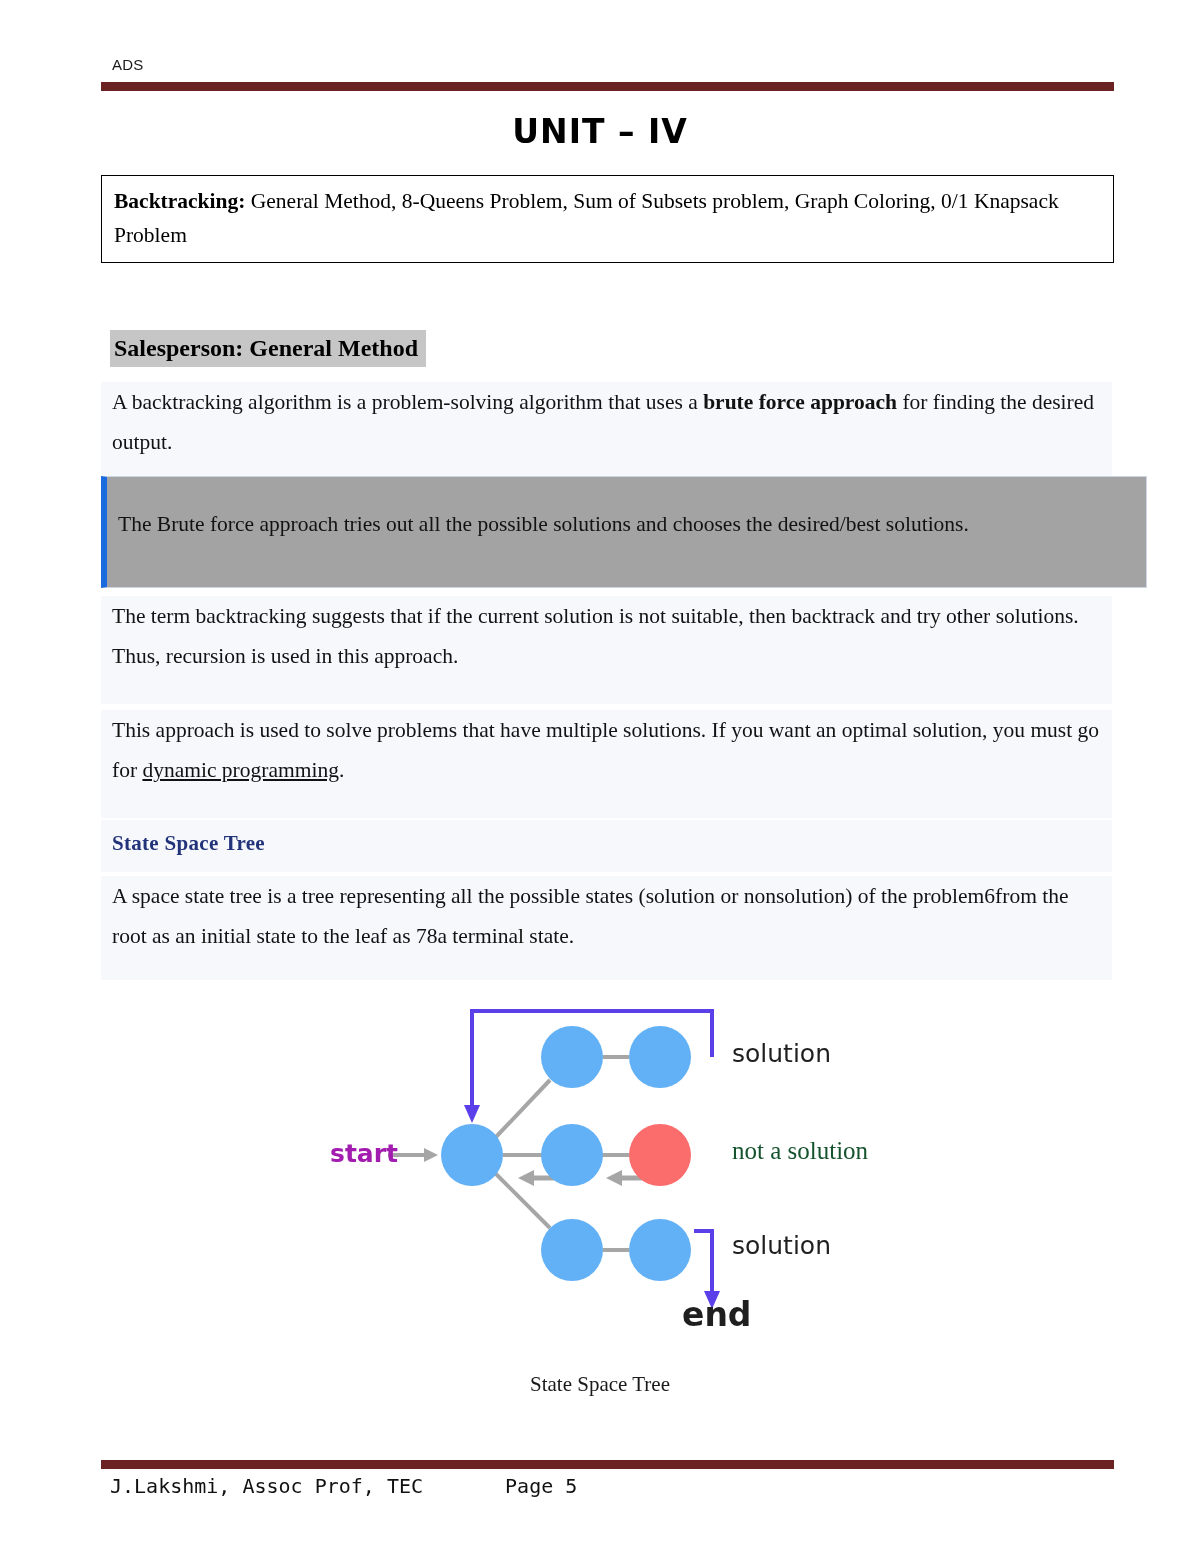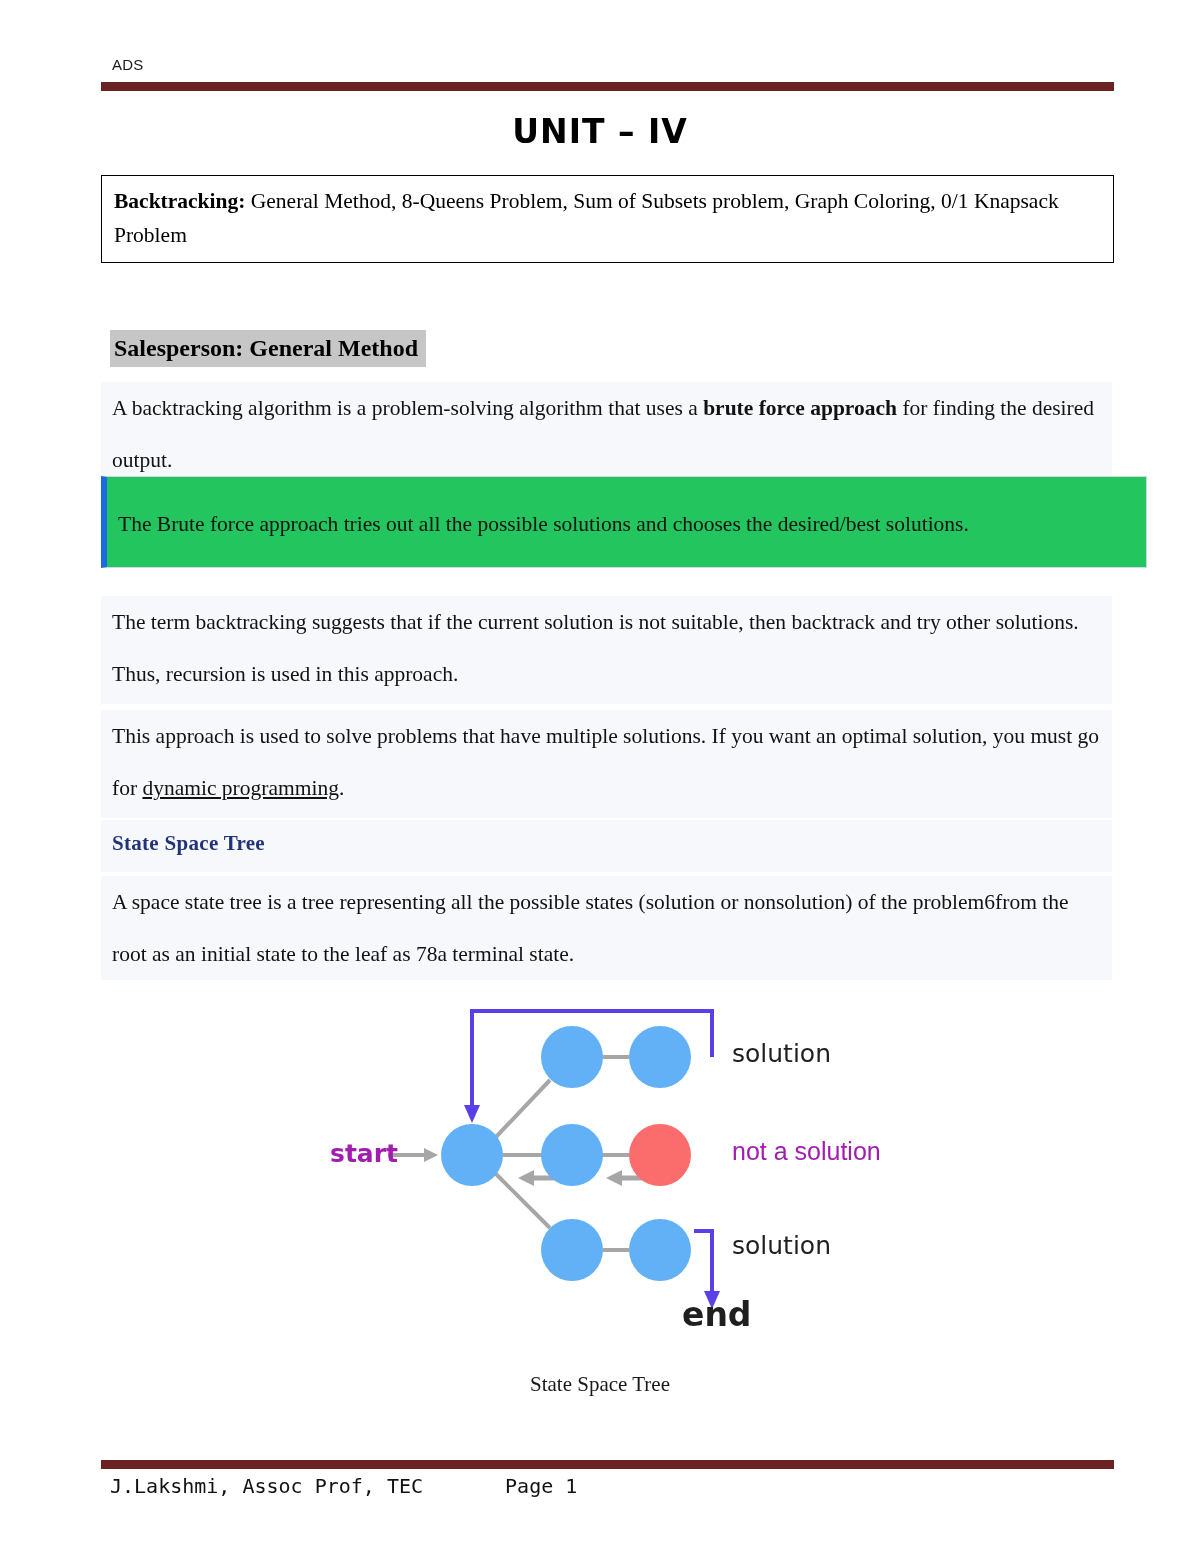--- a/index.html
+++ b/index.html
@@ -80,21 +80,21 @@
   .textblock {
     position: absolute;
     left: 101px;
     width: 1011px;
     background: #f6f8fc;
     box-sizing: border-box;
     padding: 0;
   }
   .para {
     font-size: 21.5px;
-    line-height: 52px;
+    line-height: 40px;
     color: #121212;
     padding: 0 10px 0 11px;
   }
   .para b { font-weight: bold; }
   .para .ulink {
     text-decoration: underline;
     color: #121212;
   }
 
   .block-a { top: 382px; height: 98px; }
@@ -112,23 +112,23 @@
     padding: 0 10px 0 11px;
     letter-spacing: 0.3px;
   }
 
   
   .callout {
     position: absolute;
     left: 101px;
     top: 476px;
     width: 1046px;
-    height: 92px;
+    height: 112px;
     box-sizing: border-box;
-    background: #22c55e;
+    background: #a3a3a3;
     border: 1px solid #ccd6e6;
     border-left: 6px solid #1a6ae0;
   }
   .callout .para {
     padding: 0 10px 0 11px;
     line-height: 95px;
   }
 
   
   .diagram {
@@ -253,25 +253,25 @@
     <circle cx="272" cy="160" r="31" fill="#62b0f5"></circle>
     <circle cx="360" cy="160" r="31" fill="#fb6c6c"></circle>
     <circle cx="272" cy="255" r="31" fill="#62b0f5"></circle>
     <circle cx="360" cy="255" r="31" fill="#62b0f5"></circle>
   </svg>
 
   <div style="position:absolute; left:30px; top:144px; font-family:'DejaVu Sans',sans-serif; font-weight:bold; font-size:25px; color:#a21caf;">start</div>
 
   <div style="position:absolute; left:432px; top:44px; font-family:'DejaVu Sans',sans-serif; font-size:25px; color:#1f1f1f;">solution</div>
 
-  <div style="position:absolute; left:432px; top:142px; font-family:Liberation Sans, sans-serif; font-size:25px; color:#a21caf;">not a solution</div>
+  <div style="position:absolute; left:432px; top:142px; font-family:Liberation Serif, serif; font-size:25px; color:#14532d;">not a solution</div>
 
   <div style="position:absolute; left:432px; top:236px; font-family:'DejaVu Sans',sans-serif; font-size:25px; color:#1f1f1f;">solution</div>
 
   <div style="position:absolute; left:382px; top:300px; font-family:'DejaVu Sans',sans-serif; font-weight:bold; font-size:33px; color:#1f1f1f;">end</div>
 </div>
 
 <div class="caption">State Space Tree</div>
 
 <div class="rule-bottom"></div>
 <div class="footer-row">
-  <span class="footer-author">J.Lakshmi, Assoc Prof, TEC</span><span class="footer-page">Page 1</span>
+  <span class="footer-author">J.Lakshmi, Assoc Prof, TEC</span><span class="footer-page">Page 5</span>
 </div>
 
 </body></html>

